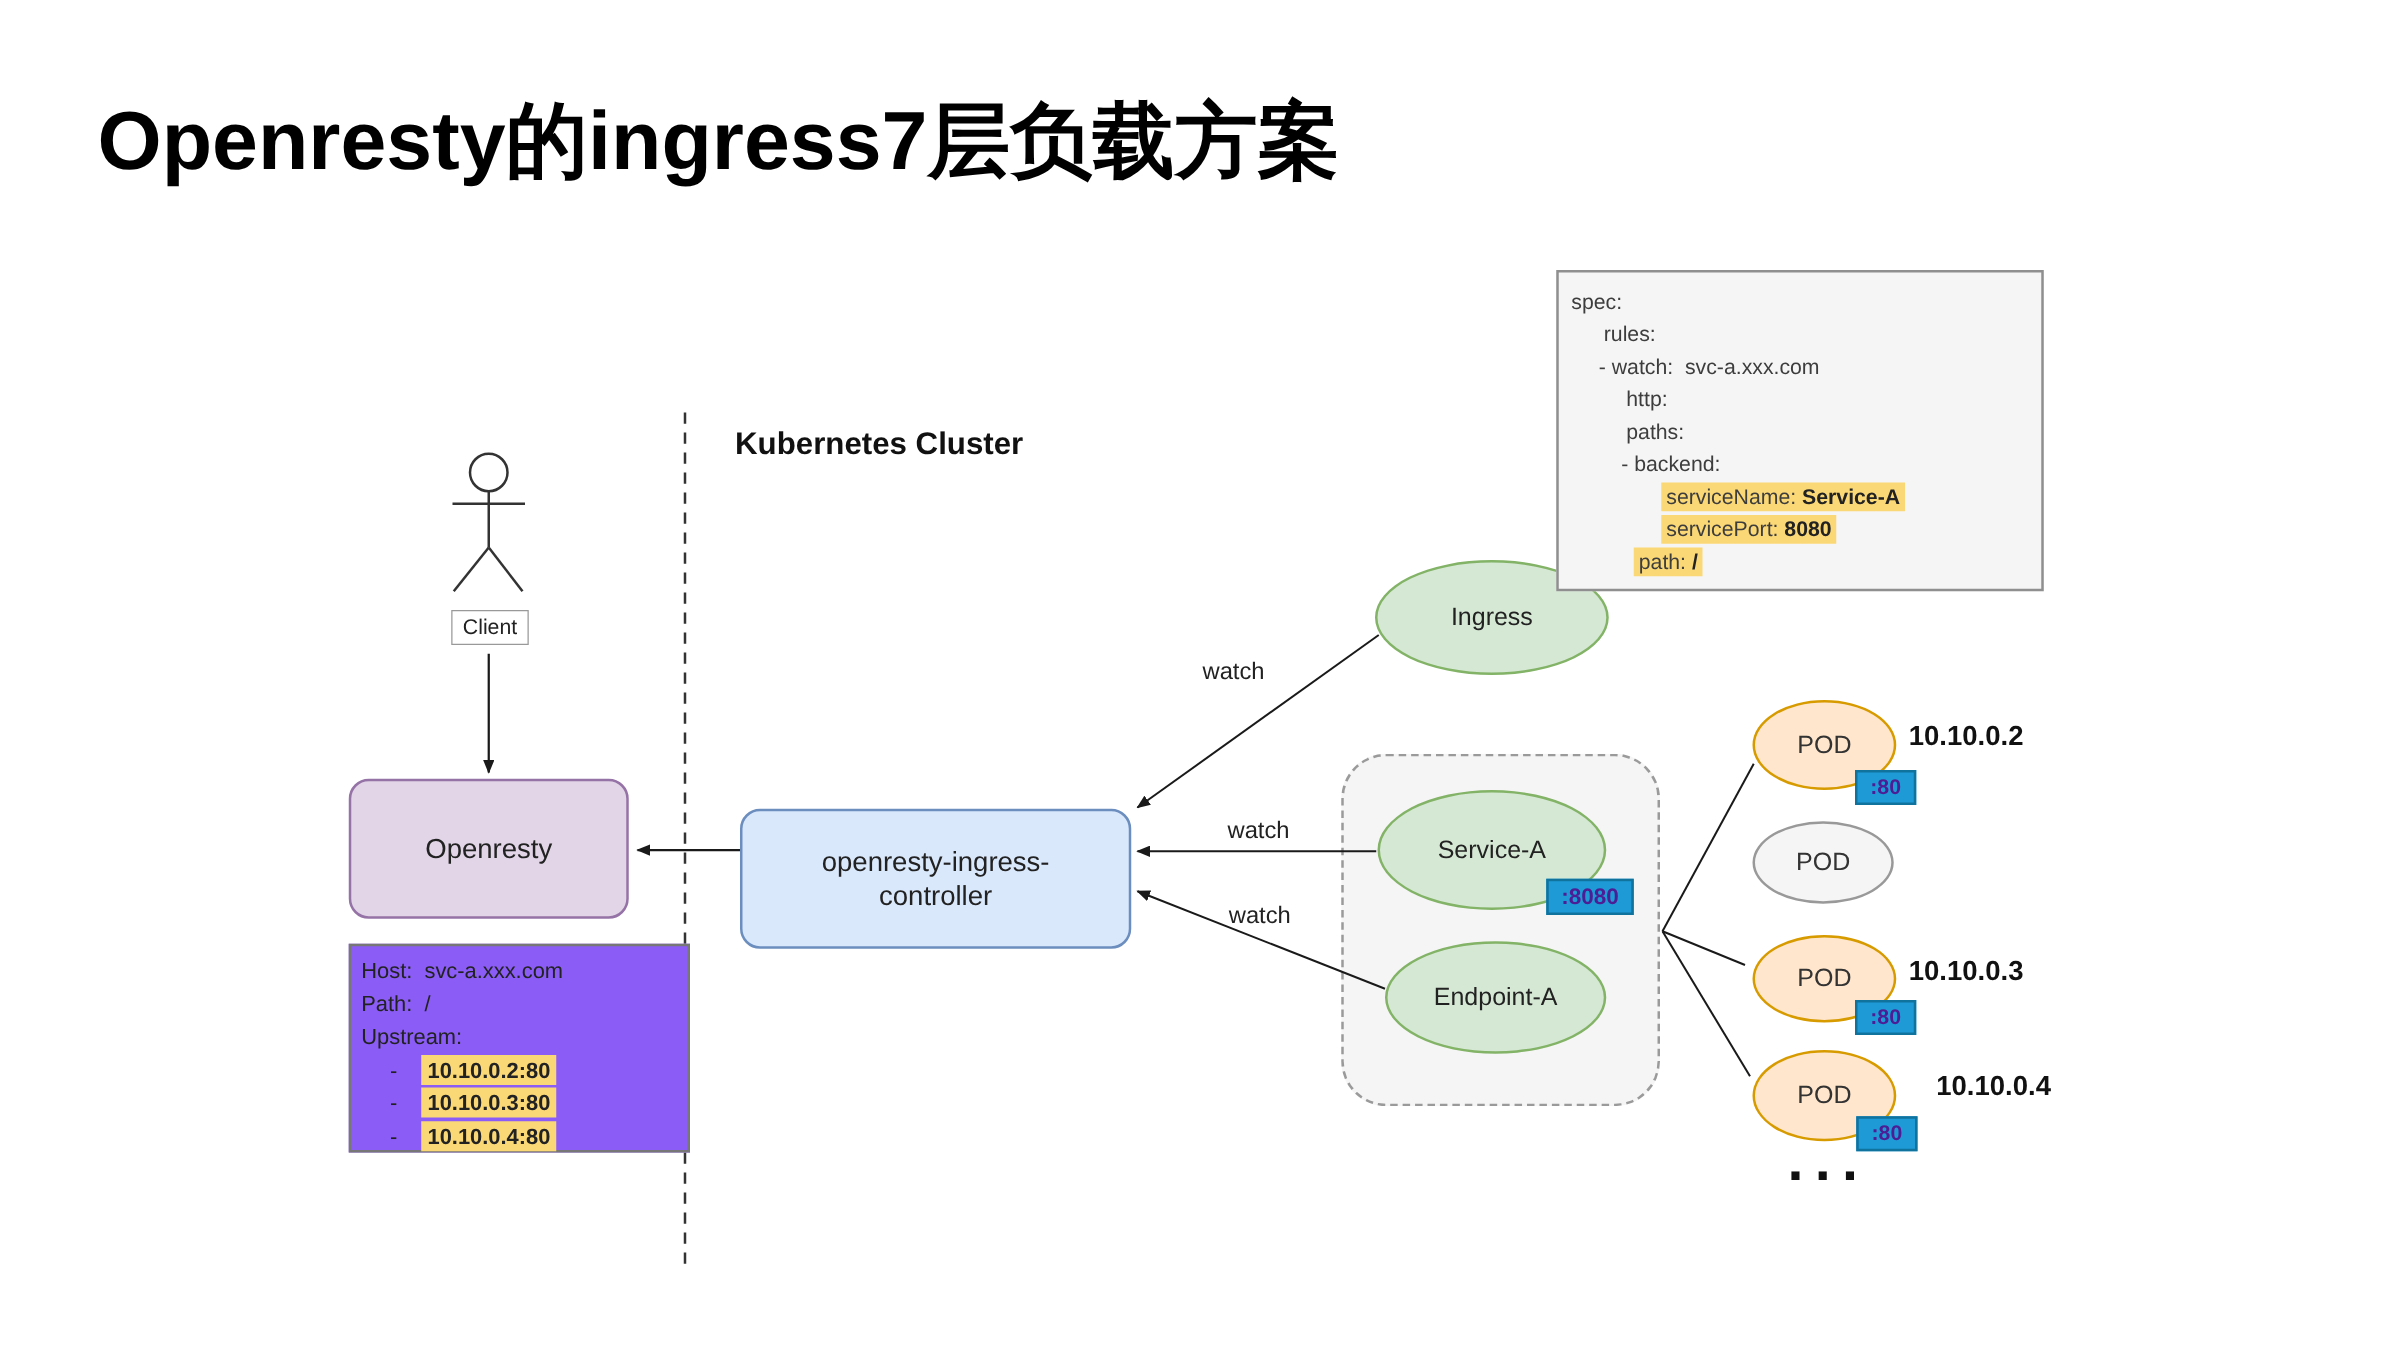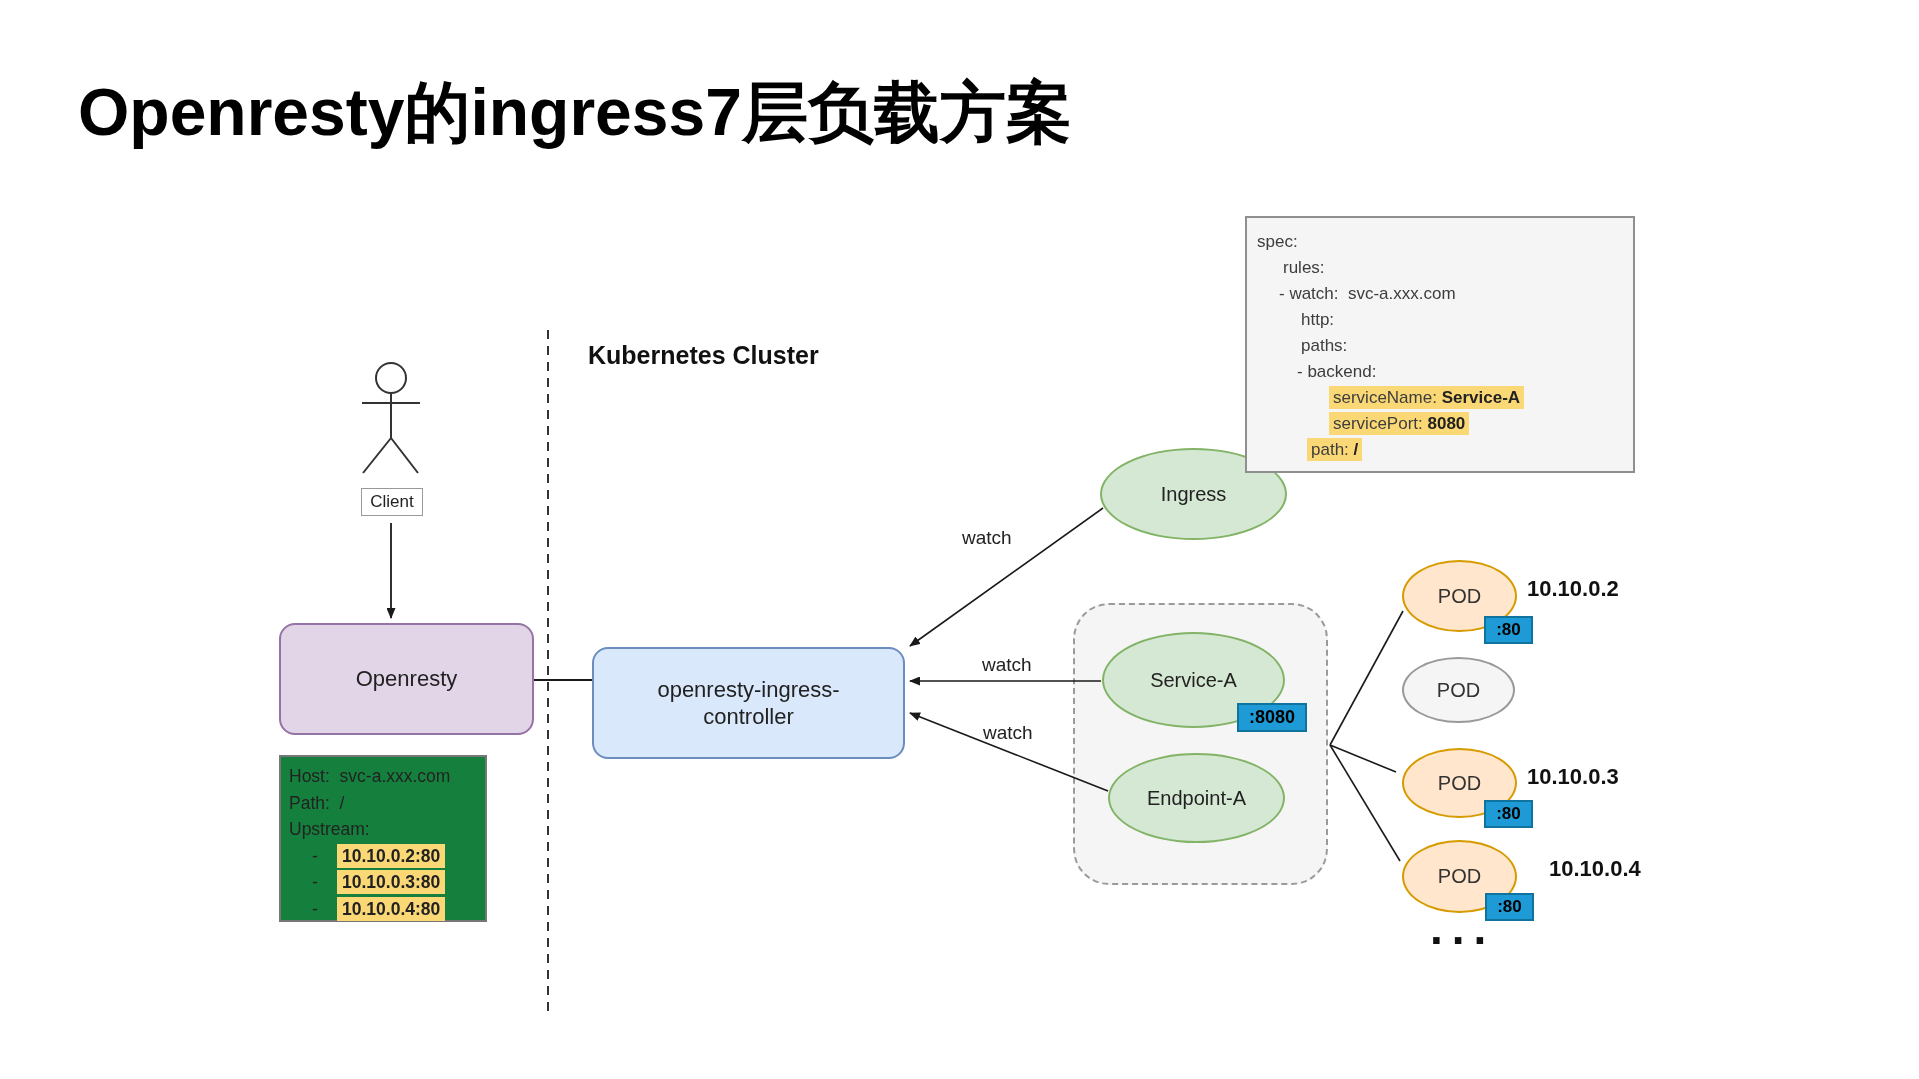--- a/index.html
+++ b/index.html
@@ -37,27 +37,27 @@
   .client-label{
     position:absolute;left:361px;top:488px;width:62px;height:28px;
     background:#fff;border:1px solid #999;box-sizing:border-box;
     display:flex;align-items:center;justify-content:center;font-size:17px;color:#222;z-index:2;
   }
 
   .box{
     position:absolute;display:flex;align-items:center;justify-content:center;
     font-size:22px;color:#222;border-radius:16px;box-sizing:border-box;z-index:2;text-align:center;
   }
-  .openresty{left:279px;top:623px;width:255px;height:112px;background:#E1D5E7;border:2px solid #9673A6;}
+  .openresty{left:279px;top:623px;width:224px;height:112px;background:#E1D5E7;border:2px solid #9673A6;}
   .controller{left:592px;top:647px;width:313px;height:112px;background:#DAE8FC;border:2px solid #6C8EBF;}
   .controller .wrap{width:225px;line-height:27px;}
 
   .host-box{
-    position:absolute;left:279px;top:755px;width:208px;height:167px;
-    background:#15803d;border:2px solid #777;box-sizing:border-box;
+    position:absolute;left:279px;top:755px;width:273px;height:167px;
+    background:#8b5cf6;border:2px solid #777;box-sizing:border-box;
     padding:6px 0 0 8px;font-size:17.5px;line-height:26.5px;color:#222;z-index:2;
   }
   .host-box .ln{white-space:pre;}
   .up-item{white-space:pre;}
   .up-item .dash{display:inline-block;margin-left:23px;width:25px;}
   .up-item .hl{font-weight:bold;color:#222;padding:2px 5px;}
 
   .ellipse{
     position:absolute;border-radius:50%;display:flex;align-items:center;justify-content:center;
     font-size:20px;color:#222;box-sizing:border-box;z-index:2;
@@ -67,21 +67,21 @@
   .service {left:1102px;top:632px;width:183px;height:96px;}
   .endpoint{left:1108px;top:753px;width:177px;height:90px;}
 
   .dashed-rect{
     position:absolute;left:1073px;top:603px;width:255px;height:282px;
     background:#f5f5f5;border:2px dashed #9a9a9a;border-radius:36px;box-sizing:border-box;z-index:0;
   }
 
   .badge{
     position:absolute;background:#1E9BD7;border:2px solid #10739E;box-sizing:border-box;
-    color:#000000;font-weight:bold;display:flex;align-items:center;justify-content:center;z-index:3;
+    color:#4c1d95;font-weight:bold;display:flex;align-items:center;justify-content:center;z-index:3;
   }
   .p8080{left:1237px;top:703px;width:70px;height:29px;font-size:18px;}
   .p80a {left:1484px;top:616px;width:49px;height:28px;font-size:17px;}
   .p80b {left:1484px;top:800px;width:49px;height:28px;font-size:17px;}
   .p80c {left:1485px;top:893px;width:49px;height:28px;font-size:17px;}
 
   .pod{
     position:absolute;border-radius:50%;display:flex;align-items:center;justify-content:center;
     font-size:20px;color:#333;box-sizing:border-box;z-index:2;
     background:#FFE6CC;border:2px solid #D79B00;

